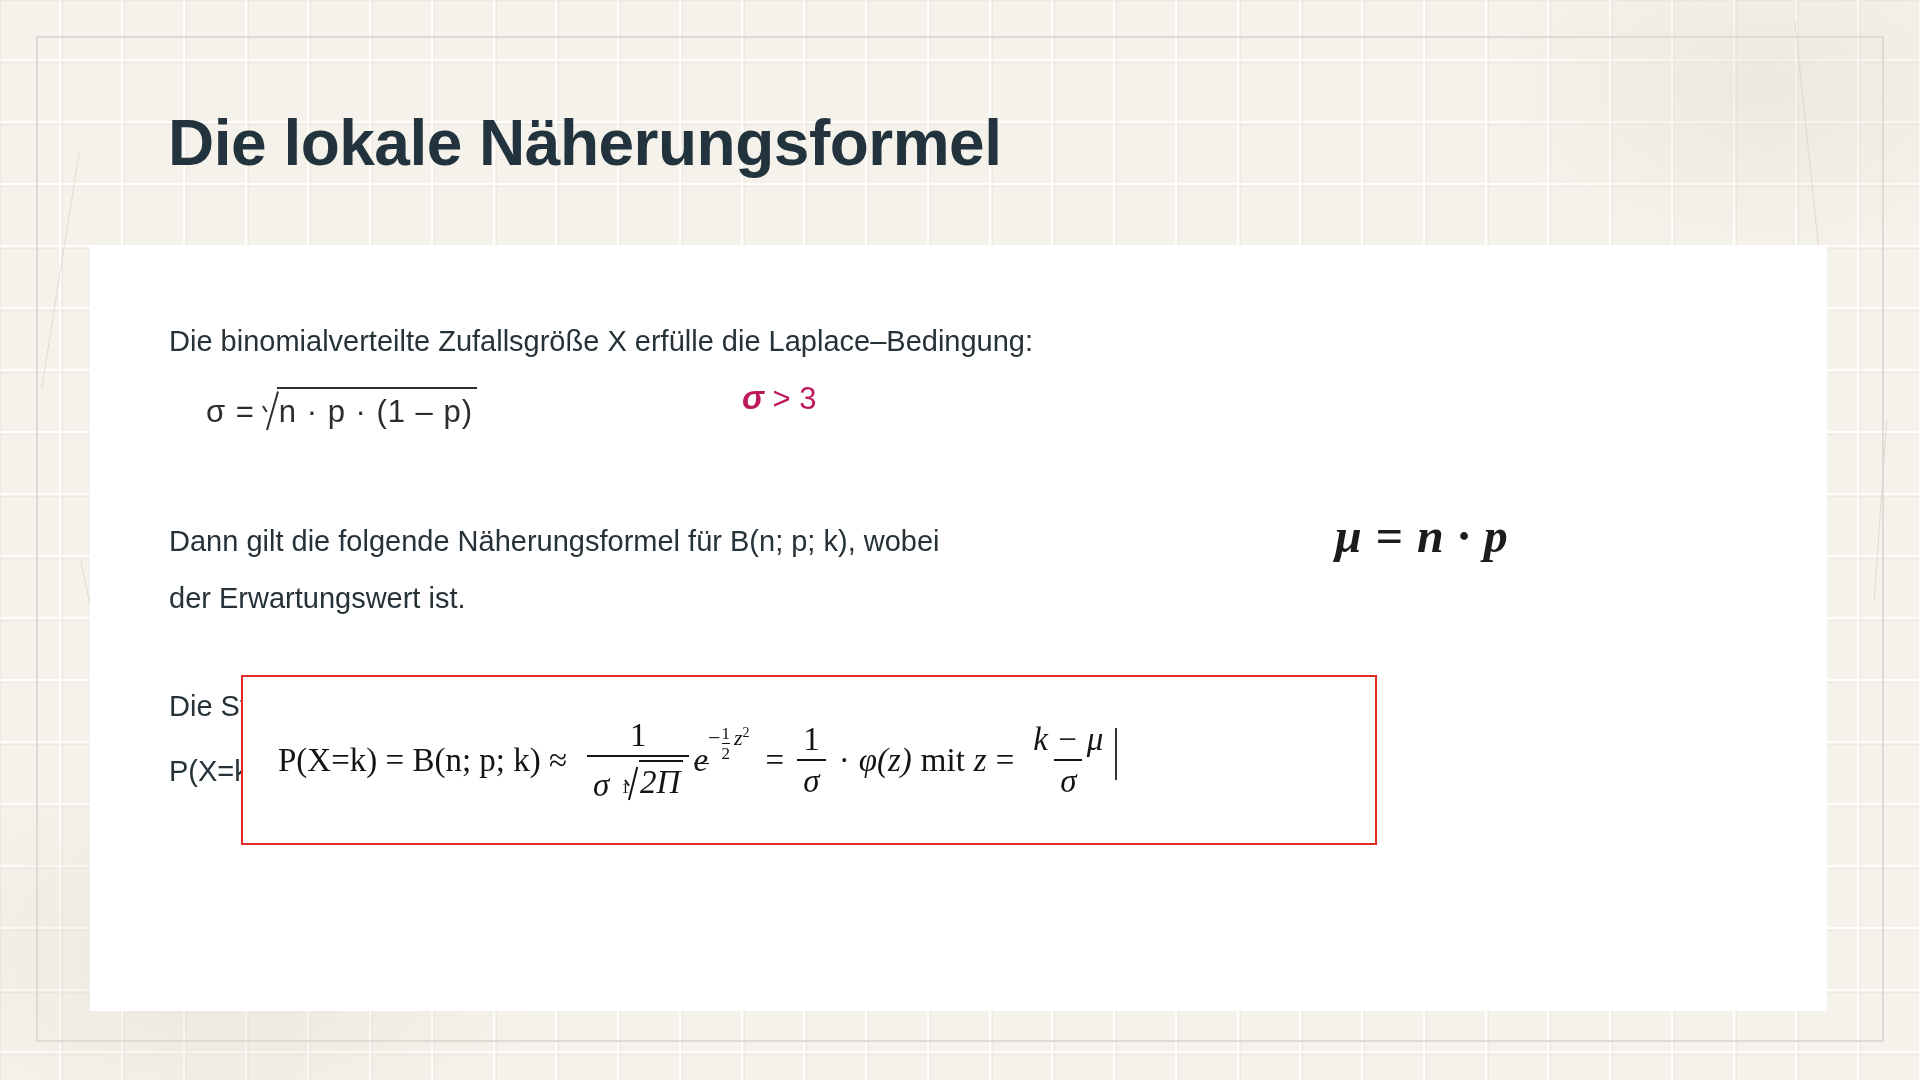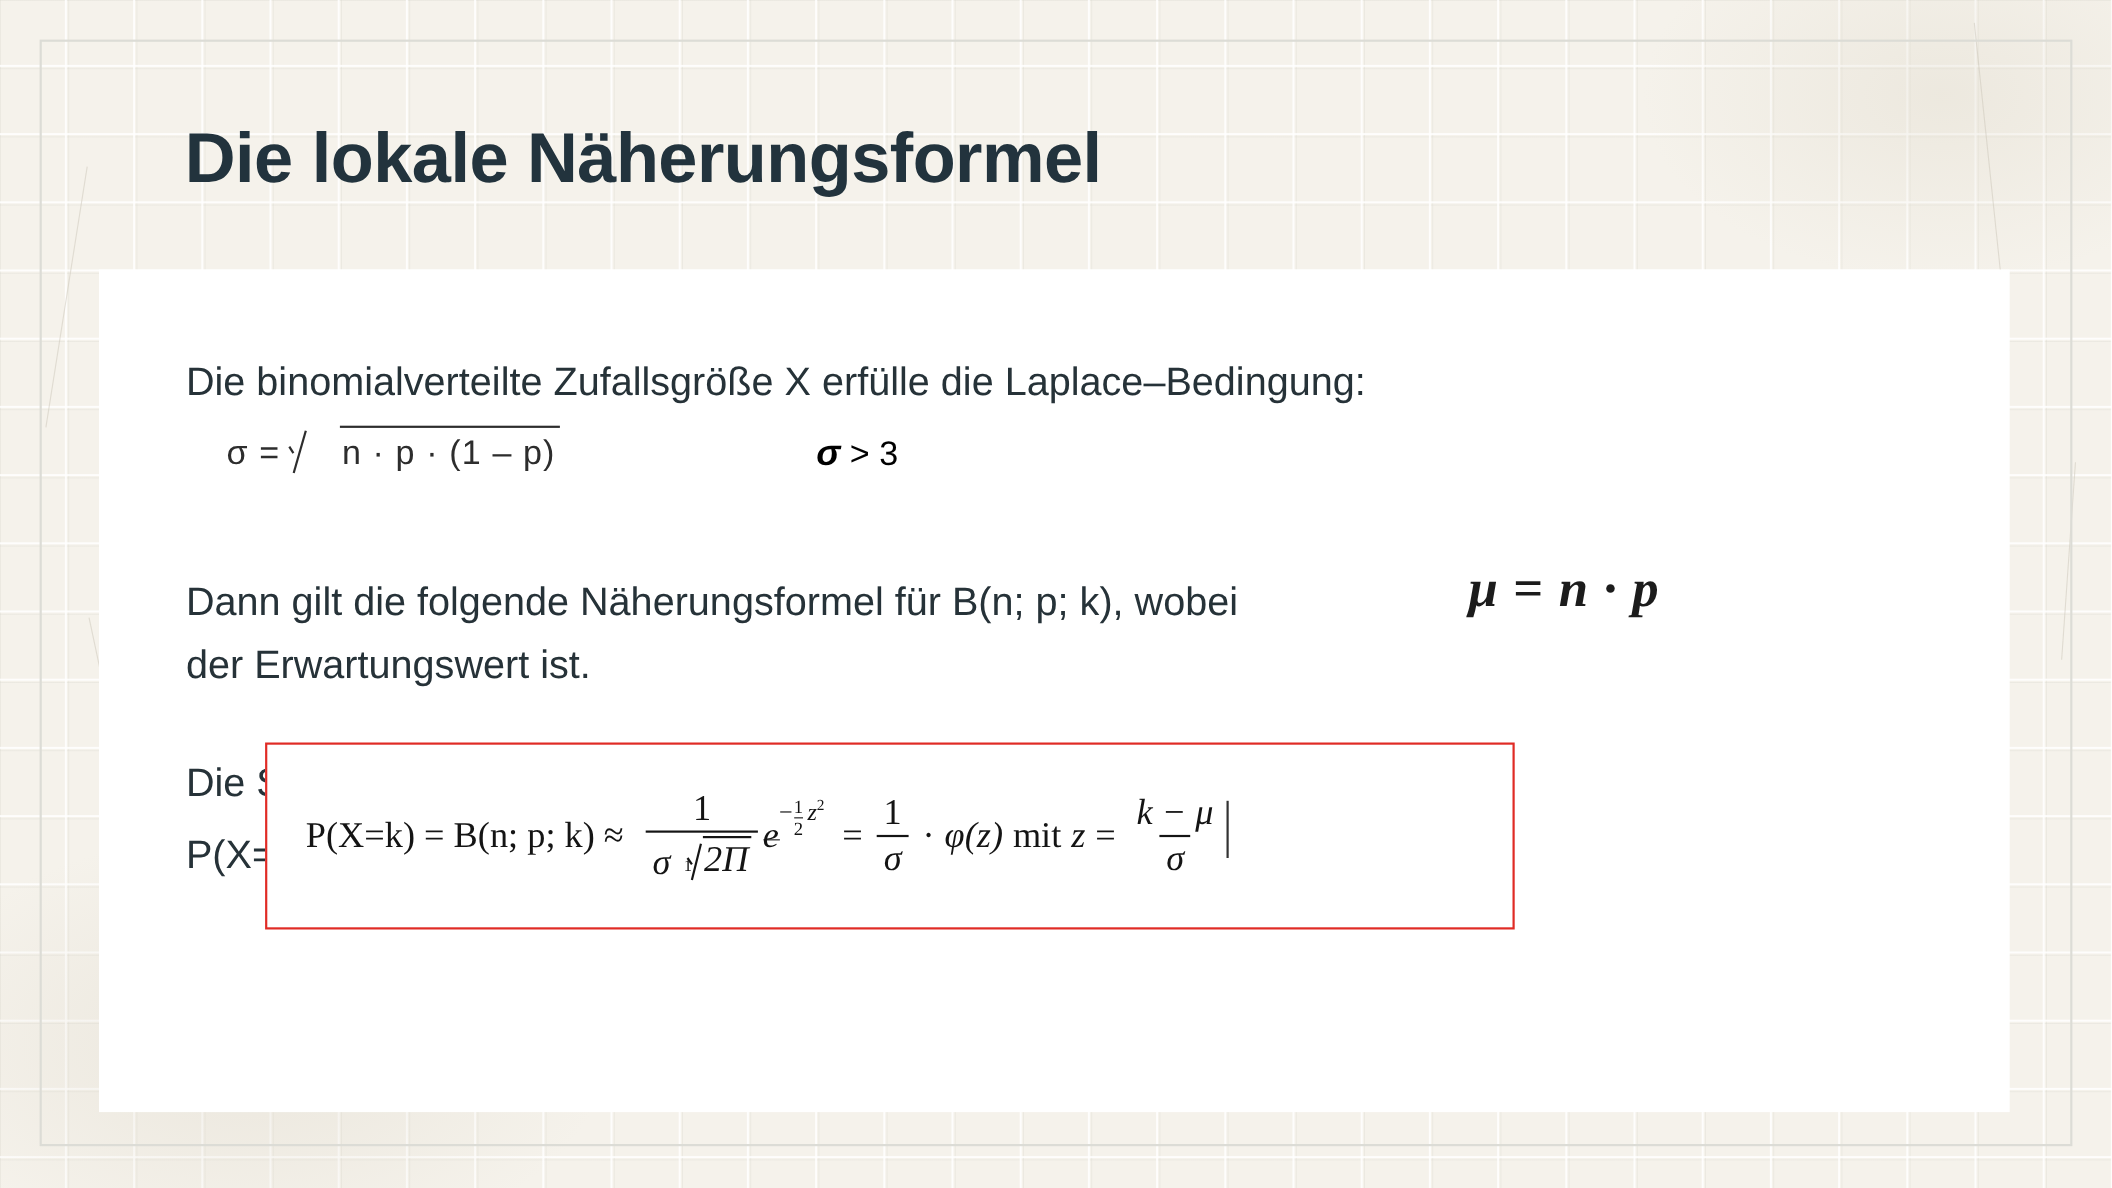--- a/index.html
+++ b/index.html
@@ -83,21 +83,21 @@
     left: 90px;
     top: 245px;
     width: 1737px;
     height: 766px;
     background: #ffffff;
   }
 
   .body-text {
     position: absolute;
     color: #263238;
-    font-size: 36px;
+    font-size: 29px;
     line-height: 1.5;
     white-space: nowrap;
   }
 
   .p-intro      { left: 79px; top: 75px; }
   .p-dann-1     { left: 79px; top: 275px; }
   .p-dann-2     { left: 79px; top: 332px; }
   .p-std        { left: 79px; top: 440px; }
   .p-pxk        { left: 79px; top: 505px; }
 
@@ -140,29 +140,28 @@
     left: 6px; top: 40px;
     width: 40px; height: 2px;
     background: #2d2d2d;
     transform: rotate(-74deg);
     transform-origin: left center;
   }
   .radical .under {
     border-top: 2px solid #2d2d2d;
     padding: 5px 4px 0 2px;
     letter-spacing: 1px;
-    margin-left: 32px;
   }
 
   .sigma-gt {
     position: absolute;
     left: 652px;
-    top: 148px;
+    top: 134px;
     font-size: 31px;
-    color: #000000;
+    color: #be185d;
     white-space: nowrap;
   }
   .sigma-gt .sig {
     font-weight: bold;
     font-style: italic;
     font-size: 33px;
   }
 
   
   .formula-mu {

